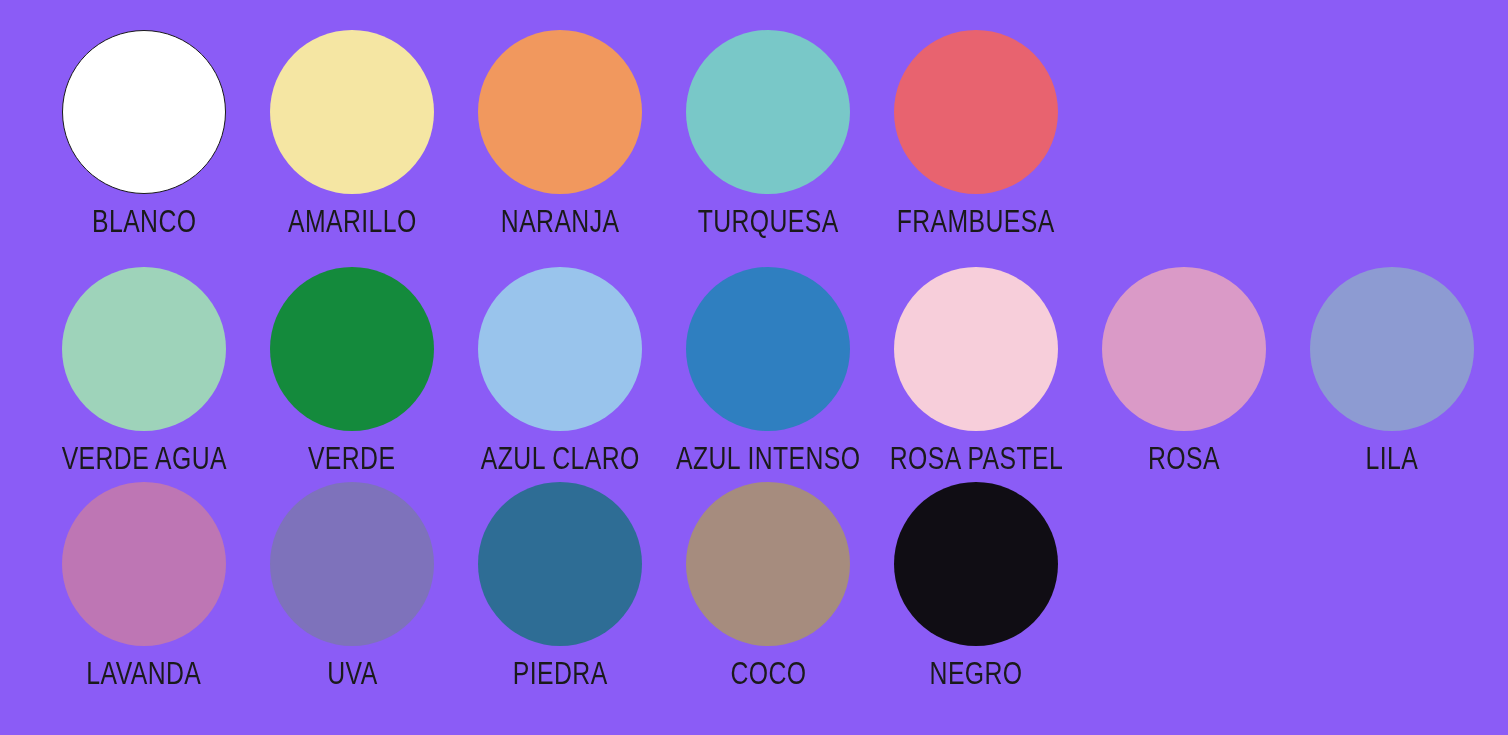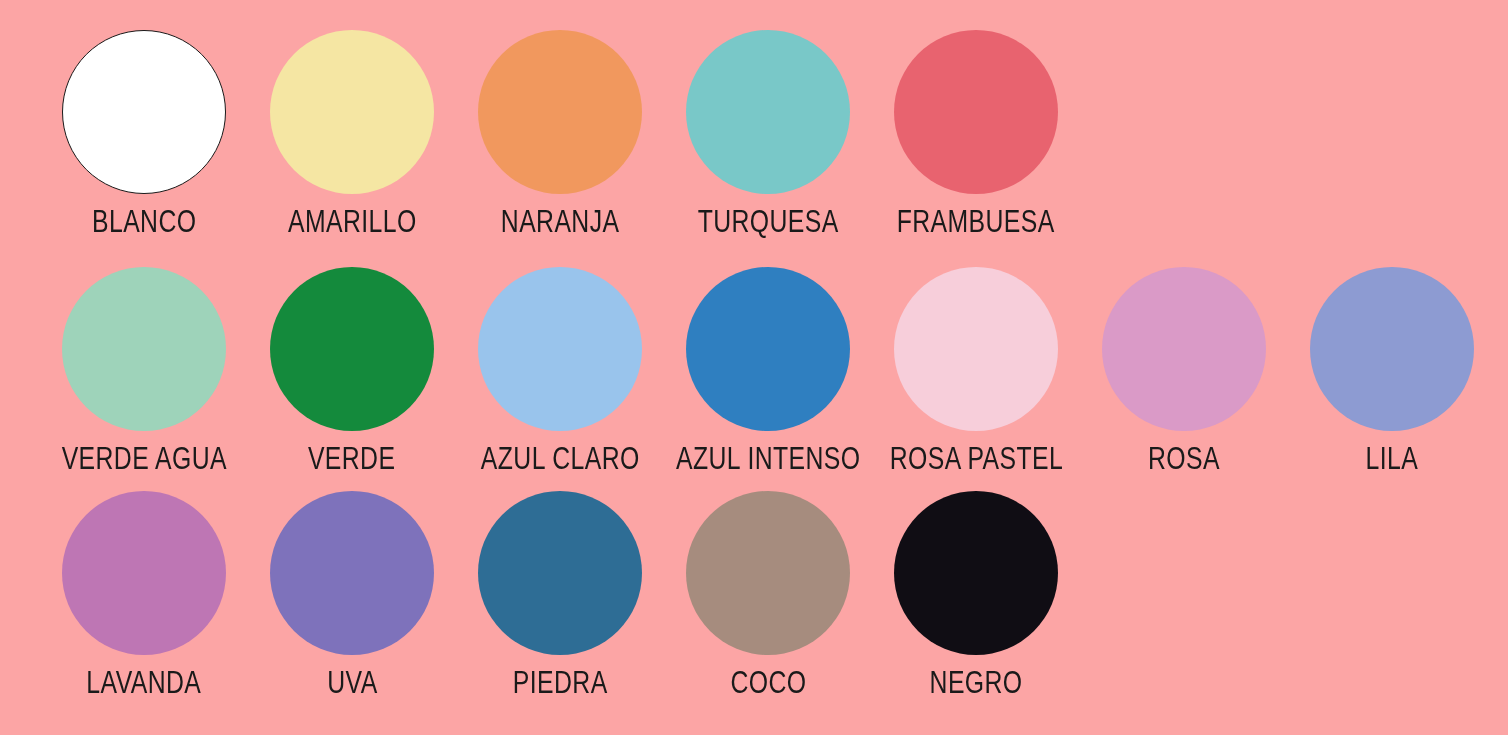--- a/index.html
+++ b/index.html
@@ -11,36 +11,36 @@
   body {
     width: 1508px;
     height: 735px;
     font-family: "Liberation Sans", sans-serif;
     overflow: hidden;
   }
   #palette-sheet {
     position: relative;
     width: 1508px;
     height: 735px;
-    background: #fca5a5;
+    background: #8b5cf6;
   }
   .swatch-row {
     position: absolute;
     left: 0;
     top: 0;
     width: 1508px;
     height: 228px;
     display: flex;
     flex-direction: row;
     align-items: flex-start;
     justify-content: flex-start;
   }
   .swatch-row[data-row="0"] { top: 30px; }
   .swatch-row[data-row="1"] { top: 258px; align-items: center; }
-  .swatch-row[data-row="2"] { top: 482px; align-items: center; }
+  .swatch-row[data-row="2"] { top: 482px; }
 
   .swatch {
     width: 208px;
     flex: 0 0 208px;
     display: flex;
     flex-direction: column;
     align-items: center;
   }
   .swatch-row[data-row="0"] > .swatch:first-child,
   .swatch-row[data-row="1"] > .swatch:first-child,

